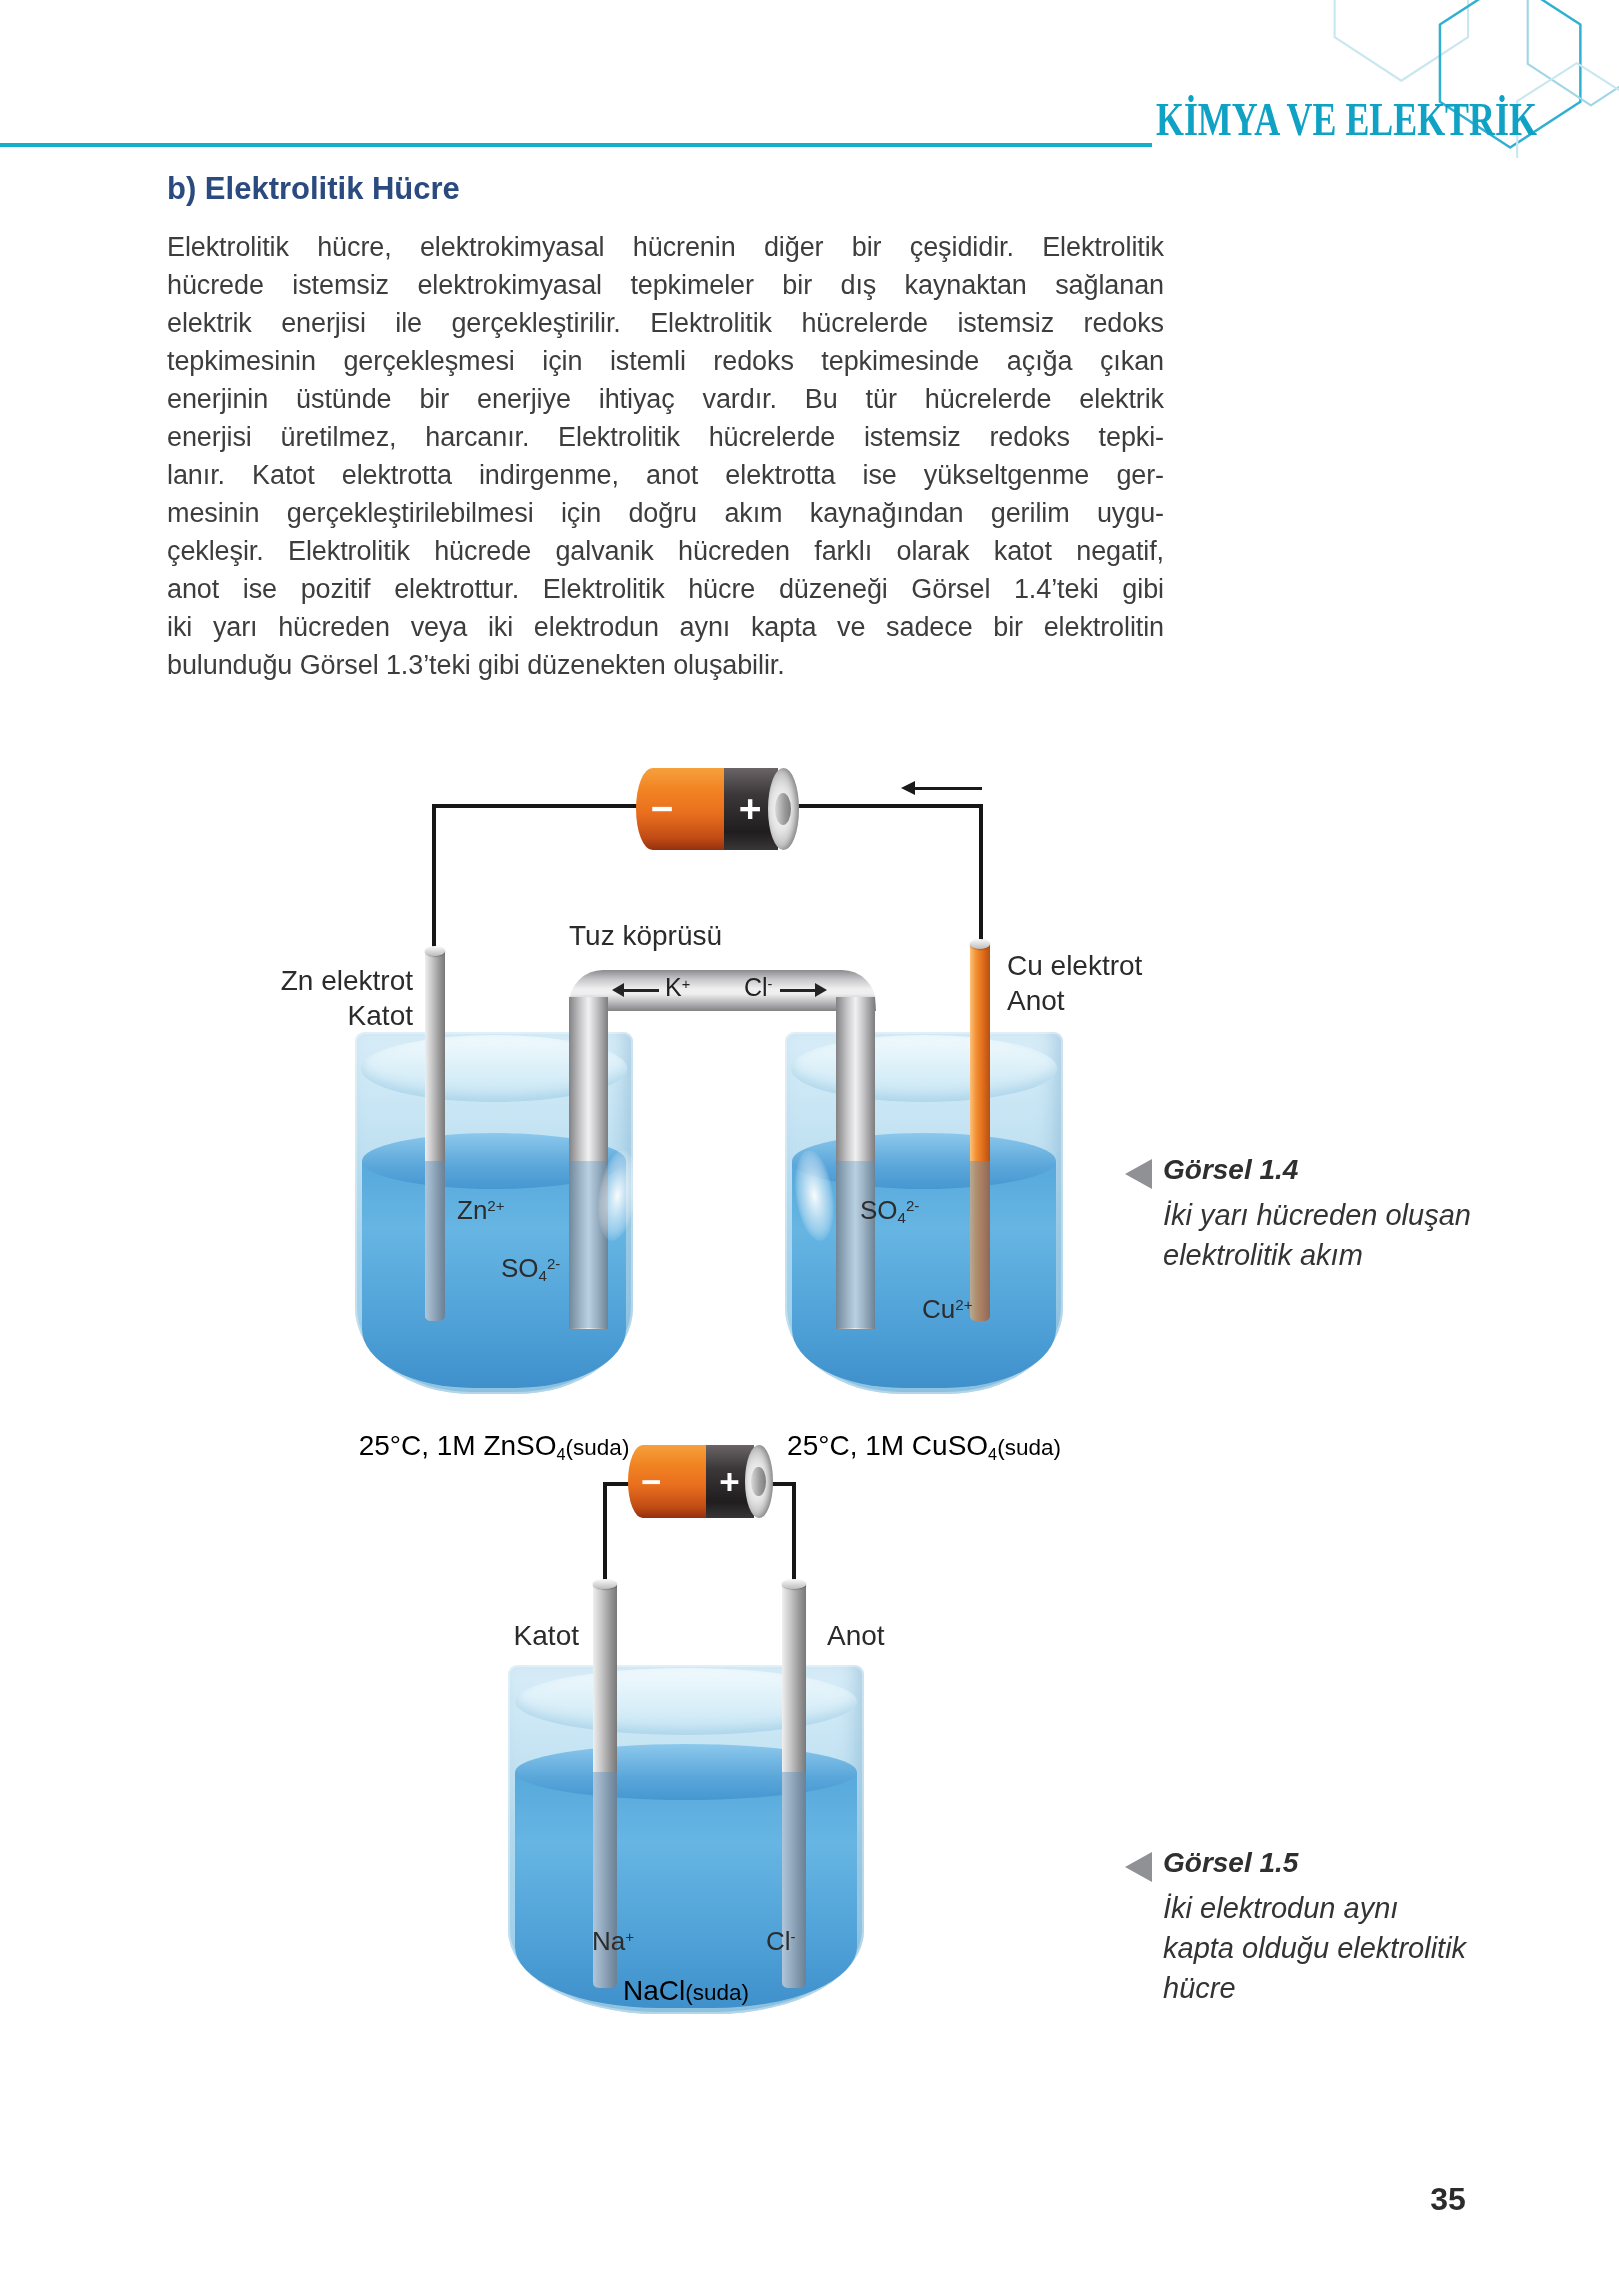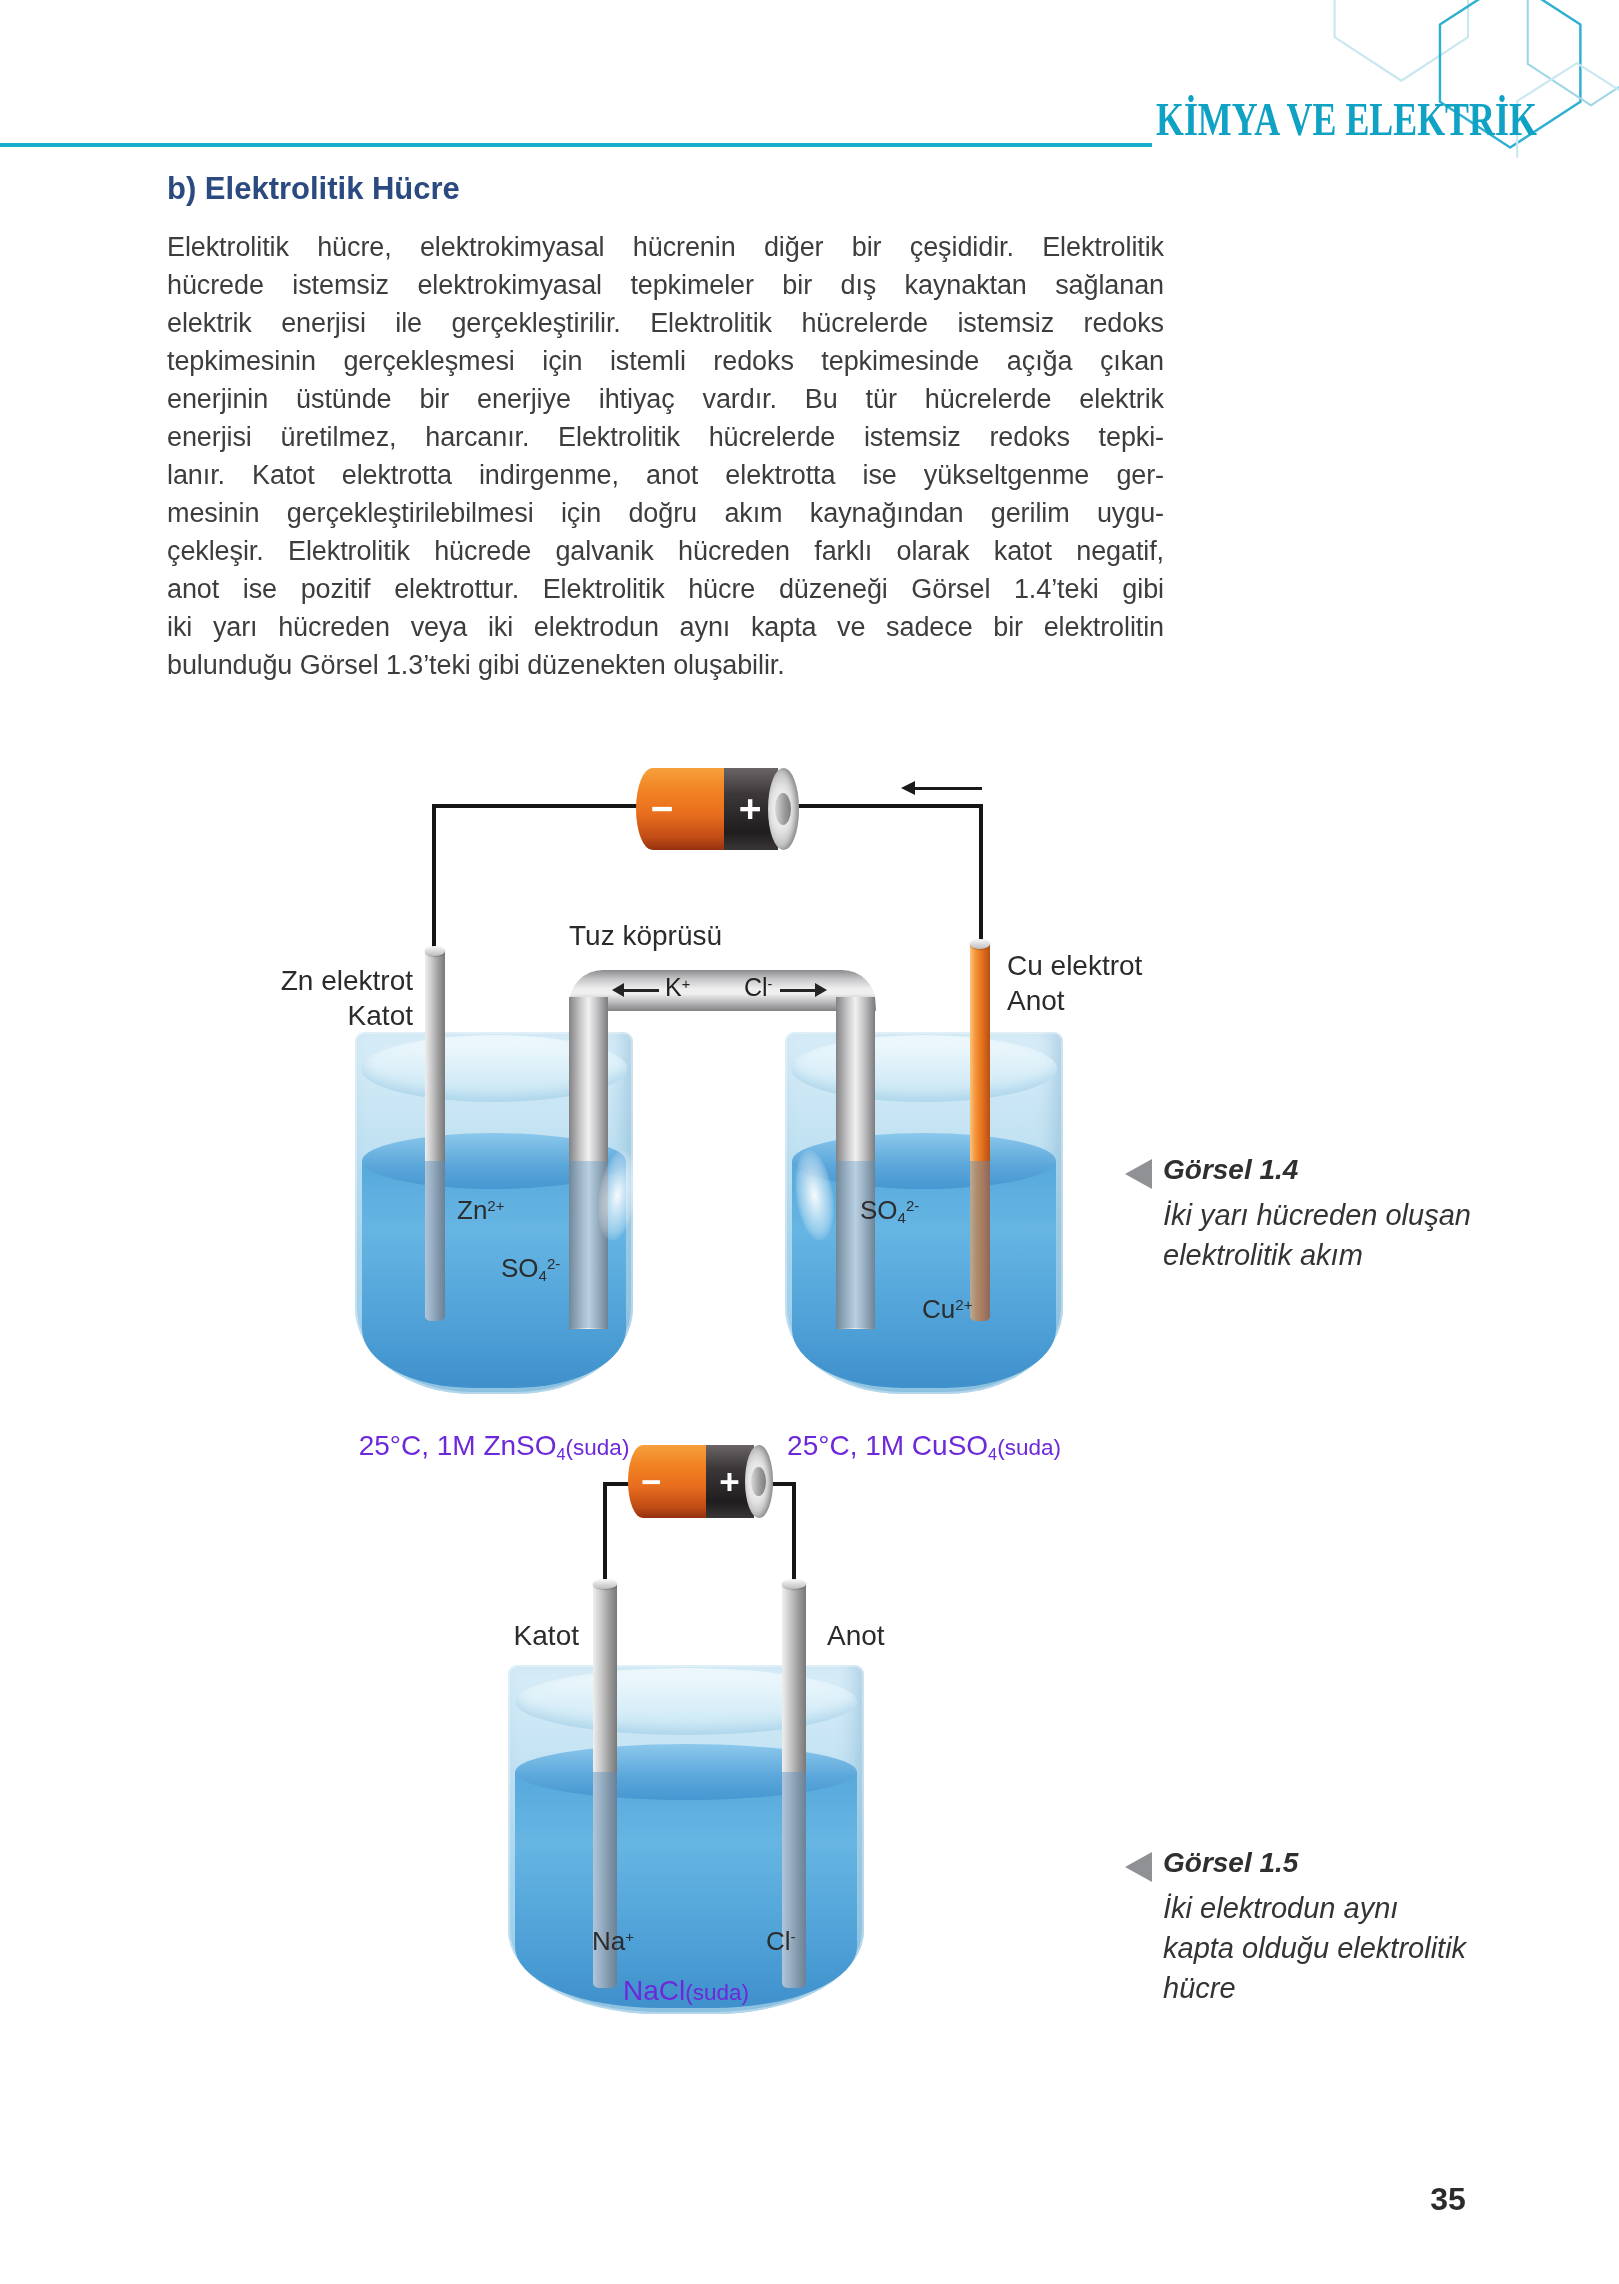--- a/index.html
+++ b/index.html
@@ -76,21 +76,21 @@
       border-bottom:7px solid transparent;border-right:12.7px solid #242424;}
   .tri-right{position:absolute;width:0;height:0;border-top:7px solid transparent;
       border-bottom:7px solid transparent;border-left:12.7px solid #242424;}
 
   .sparkle{position:absolute;border-radius:50%;
       background:radial-gradient(ellipse at 50% 50%, rgba(255,255,255,.95) 0%, rgba(255,255,255,.3) 58%, rgba(255,255,255,0) 75%);}
 
   
   .fig-label{position:absolute;font-size:28px;color:#2b2b2b;line-height:35px;}
   .ion-label{position:absolute;font-size:26px;color:#2c2c2c;}
-  .sol-label{position:absolute;font-size:28px;color:#6d28d9;text-align:center;}
+  .sol-label{position:absolute;font-size:28px;color:#000000;text-align:center;}
   .sol-label .suda{font-size:22.5px;}
   .bridge-title{position:absolute;font-size:28px;color:#2b2b2b;text-align:left;}
 
   
   .cap-marker{position:absolute;width:0;height:0;border-top:15.5px solid transparent;
       border-bottom:15.5px solid transparent;border-right:27px solid #8f9194;}
   .cap-title{position:absolute;font-size:28px;font-weight:bold;font-style:italic;color:#2f2f2f;}
   .cap-lines{position:absolute;font-size:29px;font-style:italic;color:#333;line-height:40px;}
 
   .flow-shaft{position:absolute;height:2.8px;background:#1a1a1a;}

